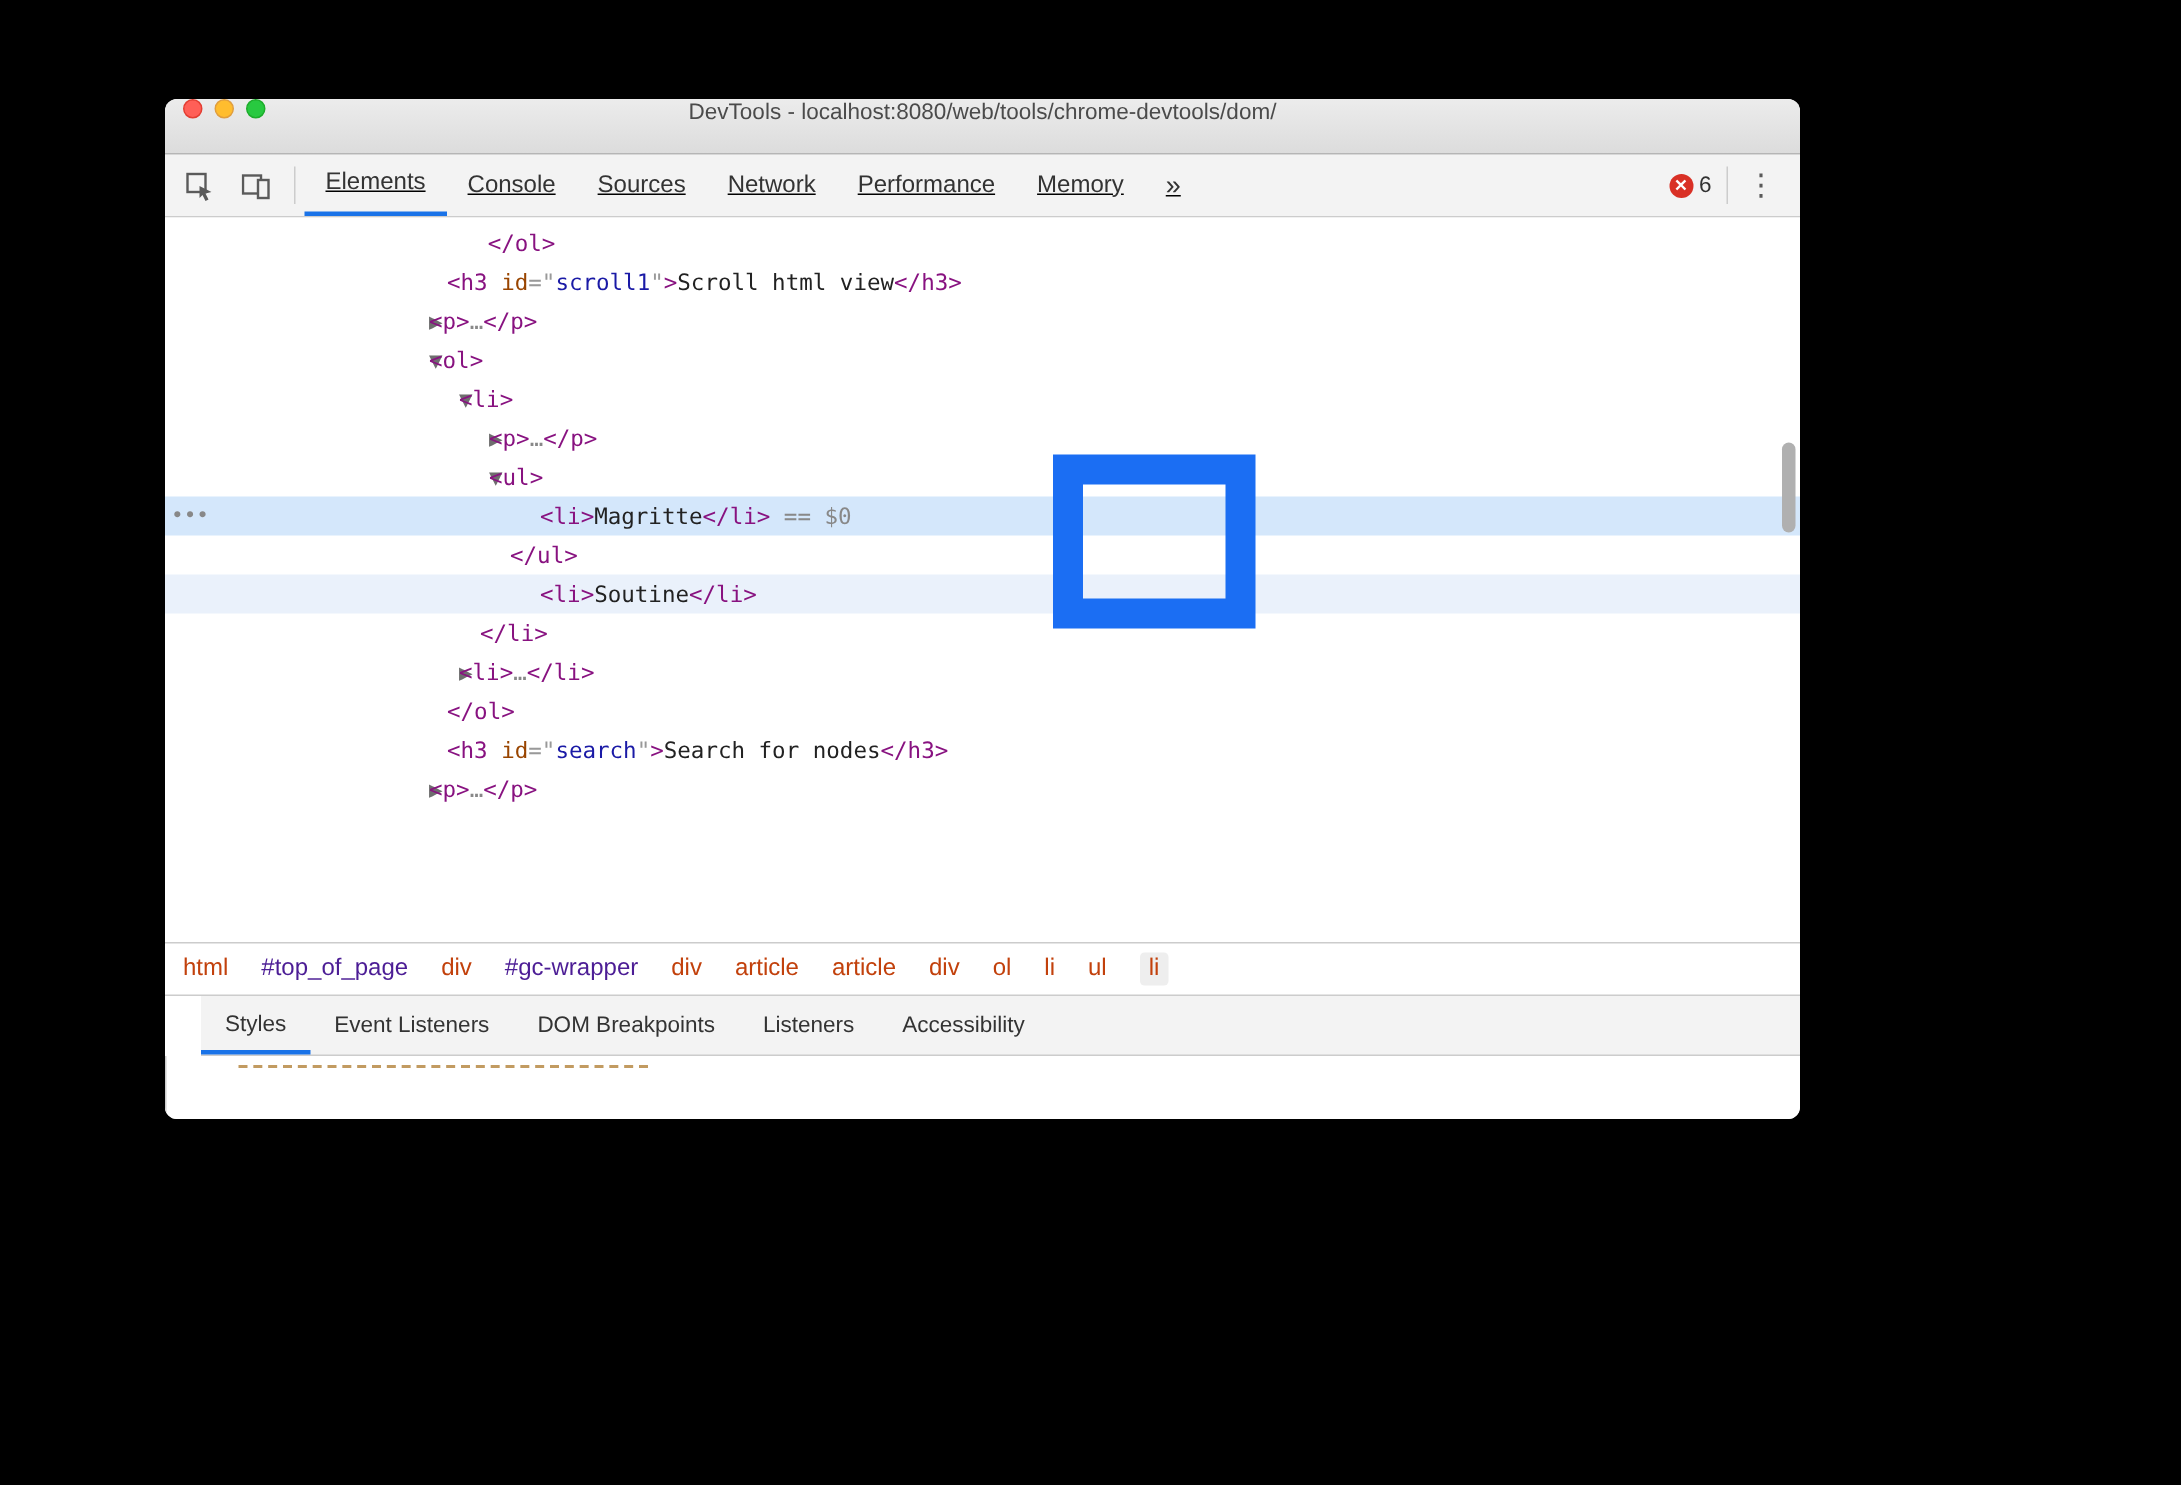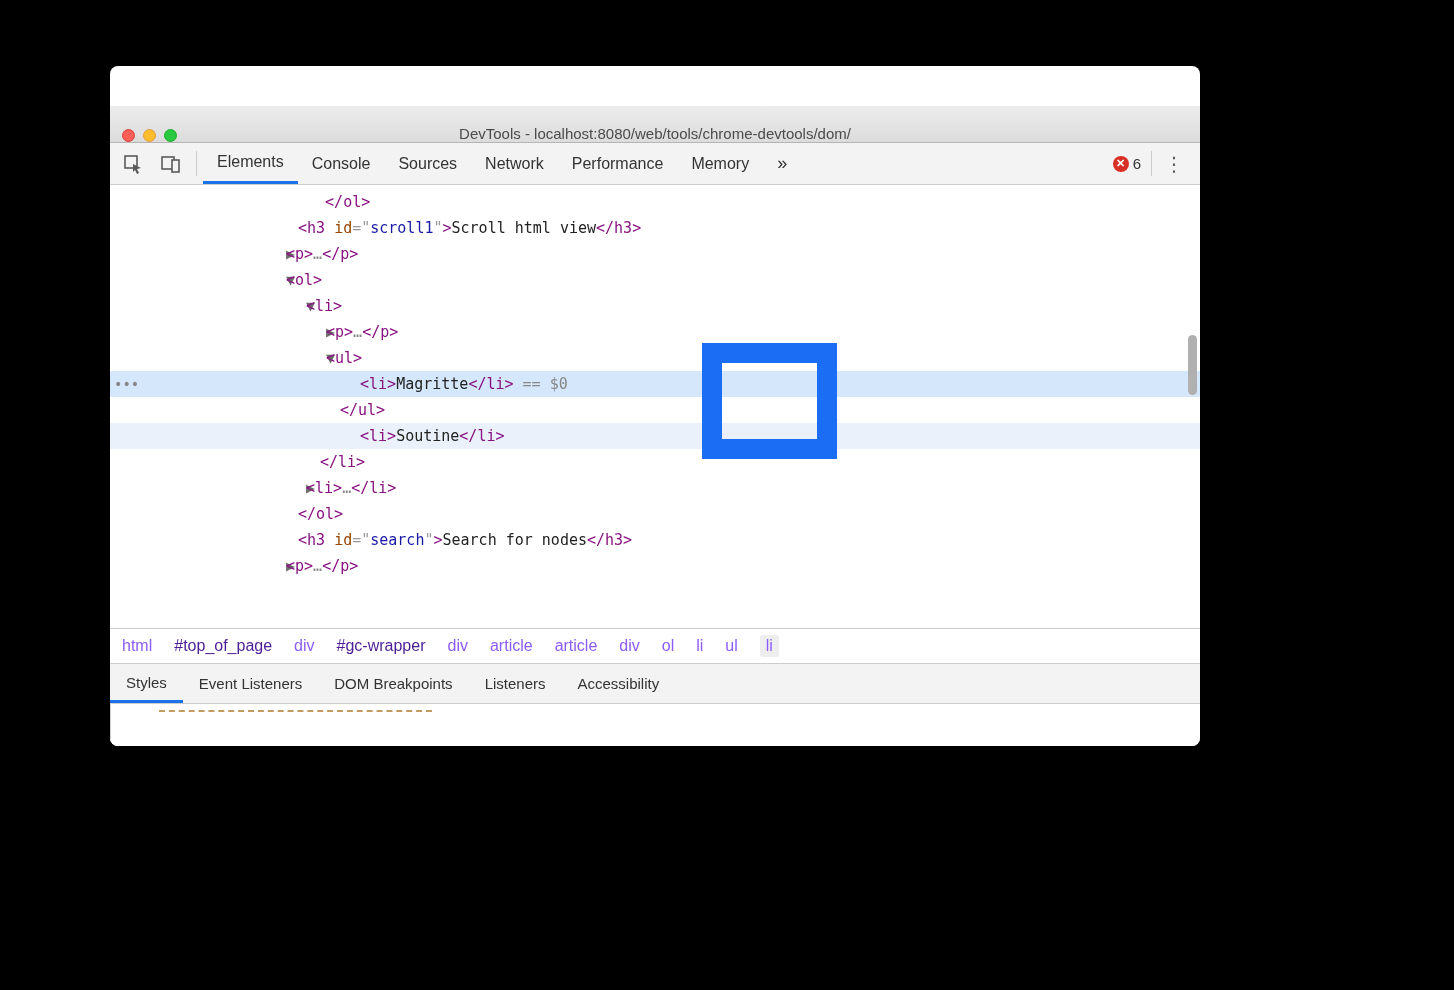--- a/index.html
+++ b/index.html
@@ -21,42 +21,41 @@
   box-shadow: 0 20px 60px rgba(0,0,0,.5);
   overflow: hidden;
   display: flex;
   flex-direction: column;
 }
 .titlebar {
   height: 37px;
   background: linear-gradient(#ececec,#dcdcdc);
   border-bottom: 1px solid #b5b5b5;
   display: flex;
-  align-items: flex-end;
+  align-items: flex-start;
   padding: 0 12px;
   position: relative;
-  margin-top: 40px;
 }
 .traffic { display: flex; gap: 8px; }
 .dot { width: 13px; height: 13px; border-radius: 50%; }
 .dot.red { background:#ff5f57; border:1px solid #e33e32;}
 .dot.yellow { background:#ffbd2e; border:1px solid #e09e3e;}
 .dot.green { background:#28c940; border:1px solid #1dad2b;}
 .titletext {
   position:absolute; left:0; right:0; text-align:center;
   font-size:15px; color:#4b4b4b; pointer-events:none;
 }
 .toolbar {
   height:42px; border-bottom:1px solid #ccc;
   display:flex; align-items:center;
   background:#f3f3f3;
   padding:0 4px;
 }
 .tbicon { width:38px; display:flex; justify-content:center; color:#5a5a5a;}
-.tabs { display:flex; align-items:center; height:100%;}
+.tabs { display:flex; align-items:center; height:100%;text-decoration:underline;}
 .tab {
   padding:0 14px; height:100%; display:flex; align-items:center;
   font-size:16px; color:#333; cursor:pointer;
 }
 .tab.active { color:#333; border-bottom:3px solid #1a73e8; font-weight:400;}
 .spacer { flex:1; }
 .err { display:flex; align-items:center; gap:4px; font-size:15px; color:#333; padding:0 10px; border-right:1px solid #ccc; height:60%;}
 .err .badge { width:16px;height:16px;border-radius:50%;background:#d93025;color:#fff;display:flex;align-items:center;justify-content:center;font-size:11px;font-weight:bold;}
 .kebab { padding:0 12px; color:#5a5a5a; font-size:20px;}
 .body { flex:1; display:flex; flex-direction:column; overflow:hidden; background:#fff;}
@@ -85,25 +84,26 @@
 .scrollbar-thumb {
   position:absolute; right:3px; top:150px; width:9px; height:60px;
   background:#b0b0b0; border-radius:5px;
 }
 .crumbs {
   border-top:1px solid #ccc; border-bottom:1px solid #ccc;
   height:36px; display:flex; align-items:center; gap:22px;
   padding:0 12px; font-size:16px; background:#fff;
 }
 .crumb { color:#4c1d95; cursor:pointer;}
-.crumb.tagc { color:#8b5cf6;}
+.crumb.tagc { color:#c2410c;}
 .crumb.last { background:#eee; padding:2px 6px; border-radius:3px;}
 .subtabs {
   height:40px; display:flex; align-items:center; background:#f3f3f3;
   border-bottom:1px solid #ccc;
+  margin-left:24px;
 }
 .subtab { padding:0 16px; height:100%; display:flex; align-items:center; font-size:15px; color:#333; cursor:pointer;}
 .subtab.active { border-bottom:3px solid #1a73e8; color:#333; font-weight:400;}
 .filterinput {
   flex:1; border:none; font-size:16px; padding:0 12px; outline:none; color:#888;
 }
 .ftool { padding:0 10px; font-family:Menlo,monospace; font-size:14px; color:#444; border-left:1px solid #ddd; height:60%; display:flex; align-items:center; cursor:pointer;}
 .sidepanel-hint {
   width:370px; border-left:1px solid #ccc;
 }

